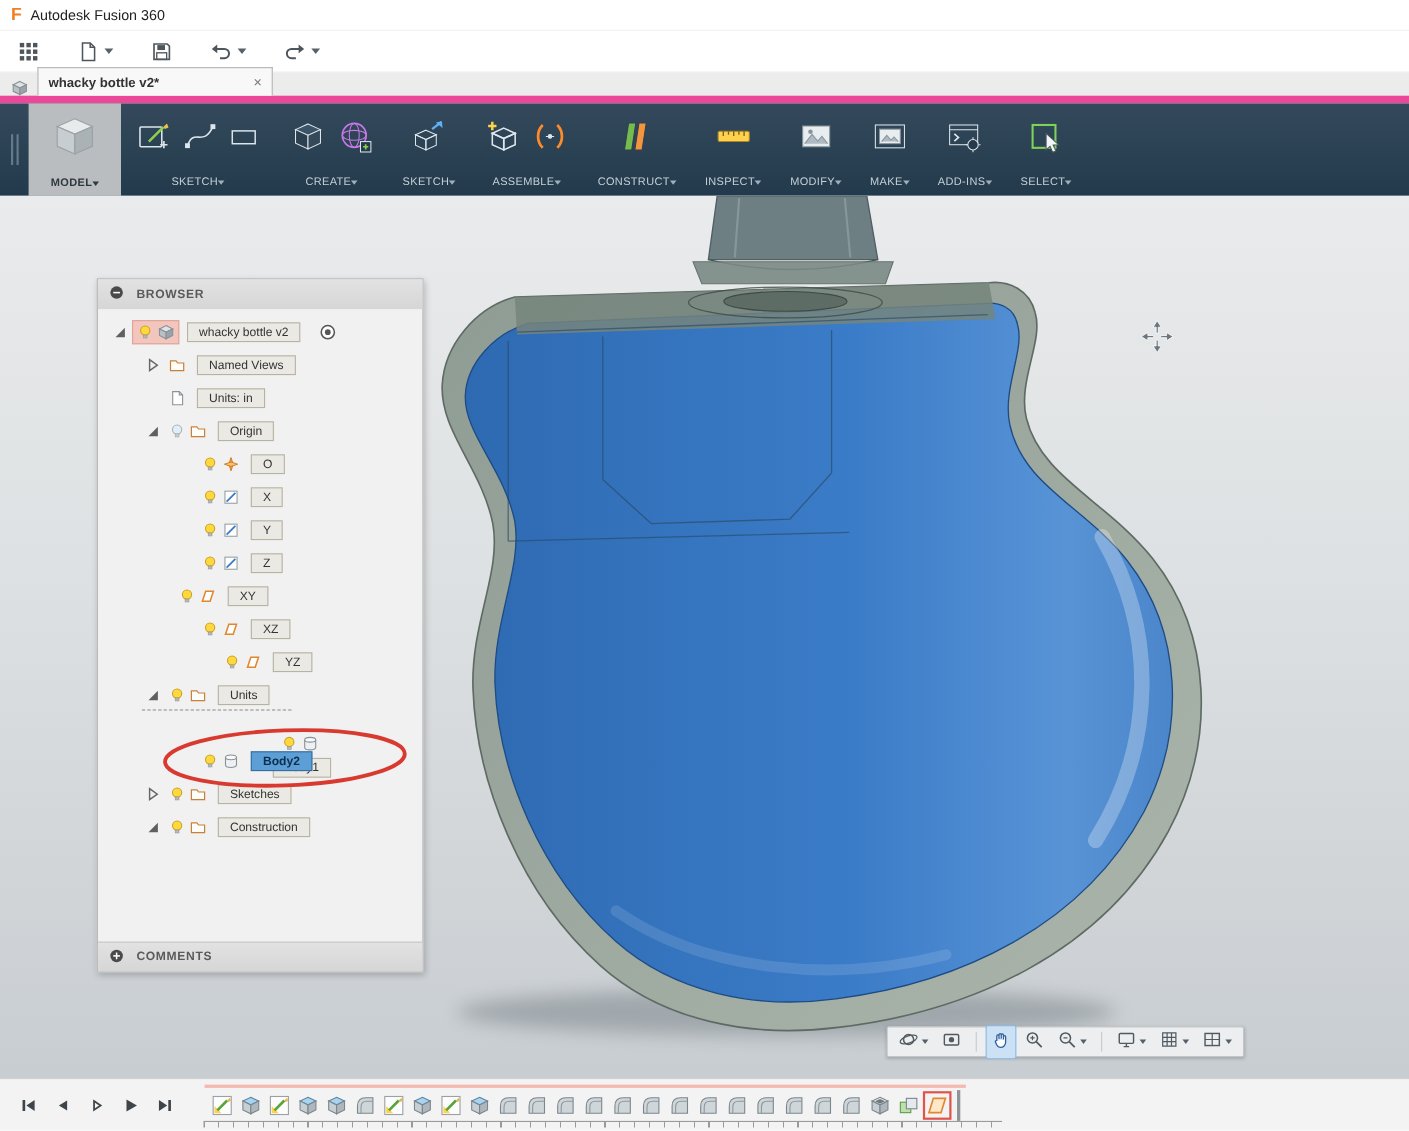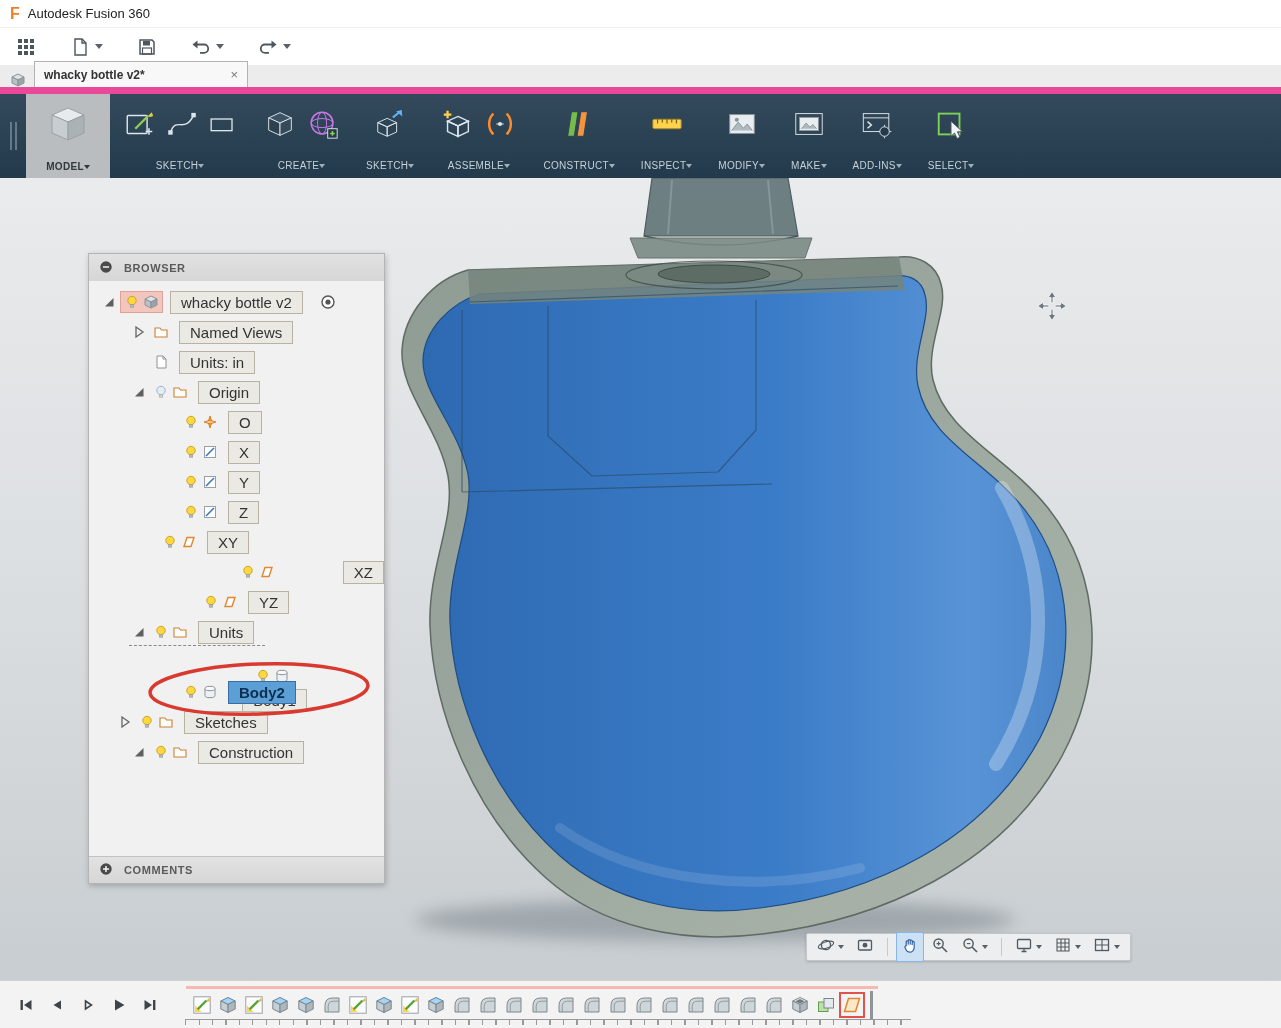--- a/index.html
+++ b/index.html
@@ -54,21 +54,21 @@
   
   .browser{position:absolute;left:88px;top:75px;width:297px;height:631px;background:#f1f1f1;
     border:1px solid #b4b4b4;box-shadow:1px 2px 6px rgba(0,0,0,.22);display:flex;flex-direction:column;z-index:10;}
   .bheader,.bcomments{height:27px;background:linear-gradient(#e2e2e2,#d6d6d6);display:flex;
     align-items:center;gap:11px;padding:0 10px;font-size:11px;font-weight:bold;color:#5a5a5a;
     letter-spacing:.6px;flex:none;}
   .bcomments{border-top:1px solid #c2c2c2;}
   .btree{flex:1;padding-top:6px;position:relative;overflow:hidden;}
   .brow{height:30px;display:flex;align-items:center;gap:3px;position:relative;}
   .bexp,.bbulb,.bicon{width:16px;height:16px;flex:none;display:flex;align-items:center;justify-content:center;}
-  .blabel{font-size:15px;color:#333;background:#ebe9e3;border:1px solid #b7b2a2;
+  .blabel{font-size:11px;color:#333;background:#ebe9e3;border:1px solid #b7b2a2;
     padding:2px 10px;margin-left:4px;white-space:nowrap;cursor:pointer;}
   .brow.selected .blabel{background:#5c9fd6;border-color:#3b6e9f;color:#0d2f4f;font-weight:bold;}
   .iconwrap{display:flex;align-items:center;gap:3px;padding:2px 3px;}
   .brow.root .iconwrap{background:#f2c5bd;border:1px solid #e0a298;}
   .bradio{margin-left:14px;display:flex;align-items:center;}
   .brow.dotted::after{content:'';position:absolute;left:40px;width:136px;bottom:1px;border-bottom:1px dashed #8a8a8a;}
 
   
   .navbar{position:absolute;left:806px;top:755px;height:28px;background:#eceeef;
     border:1px solid #c3c6c8;border-radius:2px;display:flex;align-items:center;padding:0 5px;
@@ -562,21 +562,21 @@
               </svg>
             </span>
             <span class="bicon">
               <svg width="16" height="16" viewBox="0 0 16 16">
                 <polygon points="3,12.5 6,3.5 13,3.5 10,12.5" fill="#fff" stroke="#e0872f" stroke-width="1.4"></polygon>
               </svg>
             </span>
           </span>
           <span class="blabel">XY</span>
         </div>
-        <div class="brow" style="padding-left: 72px; justify-content: space-between;">
+        <div class="brow" style="padding-left: 72px;">
           <span class="bexp"></span>
           <span class="iconwrap">
             <span class="bbulb">
               <svg width="16" height="16" viewBox="0 0 16 16">
                 <circle cx="8" cy="6.5" r="4.2" fill="#ffd83d" stroke="#c9a227"></circle>
                 <rect x="6.3" y="10.6" width="3.4" height="2.6" fill="#b9b9b9" stroke="#999" stroke-width="0.6"></rect>
               </svg>
             </span>
             <span class="bicon">
               <svg width="16" height="16" viewBox="0 0 16 16">
@@ -653,21 +653,21 @@
             </span>
             <span class="bicon">
               <svg width="16" height="16" viewBox="0 0 16 16">
                 <path d="M3 4.5 v7 a5 2.2 0 0 0 10 0 v-7" fill="#eef1f3" stroke="#8a9298"></path>
                 <ellipse cx="8" cy="4.5" rx="5" ry="2.2" fill="#f7f9fa" stroke="#8a9298"></ellipse>
               </svg>
             </span>
           </span>
           <span class="blabel">Body2</span>
         </div>
-        <div class="brow" style="padding-left: 28px;">
+        <div class="brow" style="padding-left: 42px;">
           <span class="bexp">
             <svg width="16" height="16" viewBox="0 0 16 16">
               <polygon points="5,3 12,8 5,13" fill="none" stroke="#666" stroke-width="1.3"></polygon>
             </svg>
           </span>
           <span class="iconwrap">
             <span class="bbulb">
               <svg width="16" height="16" viewBox="0 0 16 16">
                 <circle cx="8" cy="6.5" r="4.2" fill="#ffd83d" stroke="#c9a227"></circle>
                 <rect x="6.3" y="10.6" width="3.4" height="2.6" fill="#b9b9b9" stroke="#999" stroke-width="0.6"></rect>

